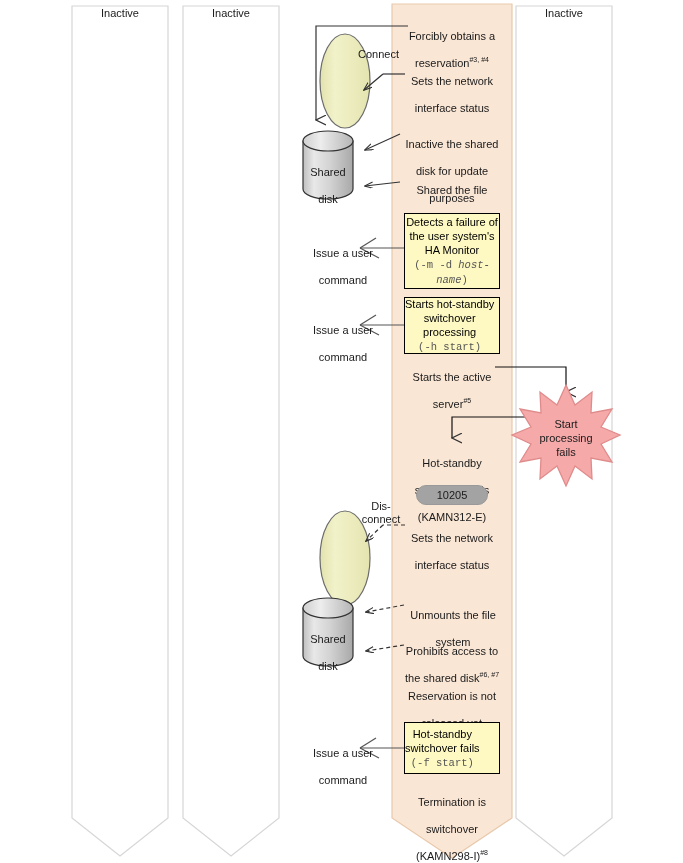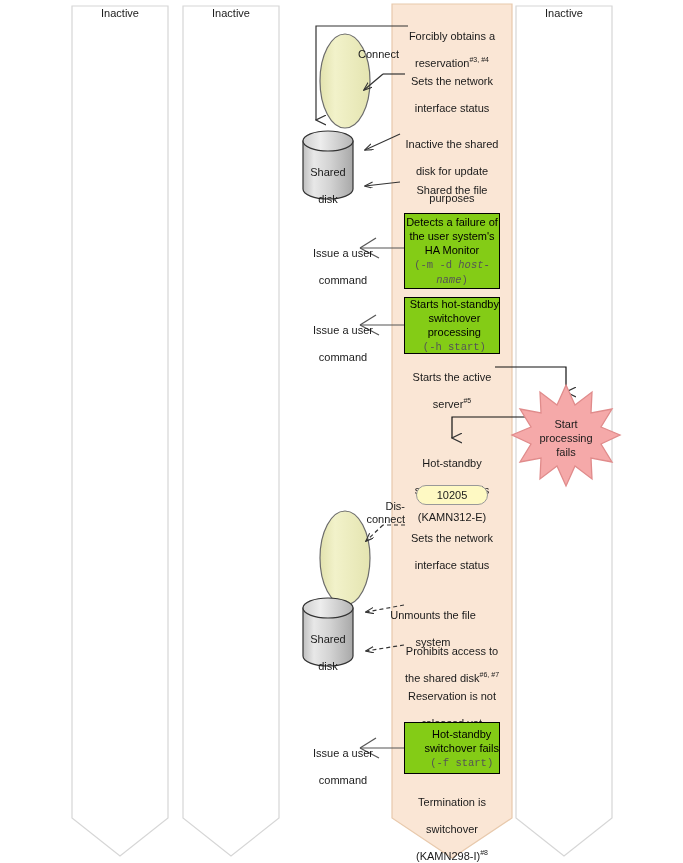--- a/index.html
+++ b/index.html
@@ -12,26 +12,26 @@
   #stage{position:absolute;left:0;top:0;width:683px;height:863px;padding-left:15px;}
   .abs{position:absolute;}
   .txt{
     position:absolute;font-size:11px;line-height:13.5px;text-align:center;
     color:#1a1a1a;white-space:pre-line;
   }
   .mono{font-family:"Liberation Mono","DejaVu Sans Mono",monospace;font-size:10.5px;color:#555;}
   .ital{font-style:italic;}
   sup{font-size:7px;vertical-align:super;line-height:0;}
   .box{
-    position:absolute;border:1.3px solid #000;background:#84cc16;
-    box-sizing:border-box;display:flex;align-items:center;justify-content:flex-end;
+    position:absolute;border:1.3px solid #000;background:#fef9c3;
+    box-sizing:border-box;display:flex;align-items:center;justify-content:flex-start;
   }
   .box .inner{font-size:11px;line-height:14px;text-align:center;}
   .pill{
-    position:absolute;border:1px solid #999;background:#fef9c3;border-radius:11px;
+    position:absolute;border:1px solid #999;background:#a3a3a3;border-radius:11px;
     box-sizing:border-box;display:flex;align-items:center;justify-content:center;
     font-size:11px;color:#1a1a1a;
   }
   .colhdr{position:absolute;font-size:11px;color:#1a1a1a;text-align:center;width:100%;top:7px;}
   svg{display:block;}
   .svgfull{position:absolute;left:0;top:0;width:683px;height:863px;pointer-events:none;}
 </style>
 </head>
 <body>
 
@@ -169,21 +169,21 @@
 
   <div class="pill" style="left:416px;top:485px;width:72px;height:20px;">
     <span>10205</span>
   </div>
 
   <div class="txt" style="left:400px;top:518px;width:104px;">
     <span>Sets the network</span><br>
     <span>interface status</span>
   </div>
 
-  <div class="txt" style="left:380px;top:595px;width:106px;text-align:center;">
+  <div class="txt" style="left:400px;top:595px;width:106px;text-align:center;">
     <span>Unmounts the file</span><br>
     <span>system</span>
   </div>
 
   <div class="txt" style="left:398px;top:631px;width:108px;">
     <span>Prohibits access to</span><br>
     <span>the shared disk</span><sup>#6, #7</sup>
   </div>
 
   <div class="txt" style="left:398px;top:676px;width:108px;">
@@ -232,21 +232,21 @@
     <span>Issue a user</span><br>
     <span>command</span>
   </div>
   <div class="txt" style="left:295px;top:733px;width:96px;">
     <span>Issue a user</span><br>
     <span>command</span>
   </div>
 
   <div class="txt" style="left:358px;top:48px;width:58px;text-align:left;">Connect</div>
 
-  <div class="txt" style="left:357px;top:500px;width:48px;text-align:right;line-height:13px;">Dis-
+  <div class="txt" style="left:357px;top:500px;width:48px;text-align:center;line-height:13px;">Dis-
 connect</div>
 
   <div class="txt" style="left:303px;top:152px;width:50px;">
     <span>Shared</span><br>
     <span>disk</span>
   </div>
 
   <div class="txt" style="left:303px;top:619px;width:50px;">
     <span>Shared</span><br>
     <span>disk</span>

